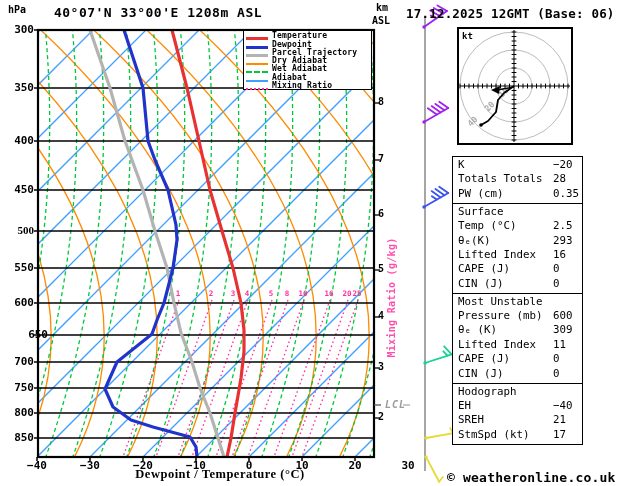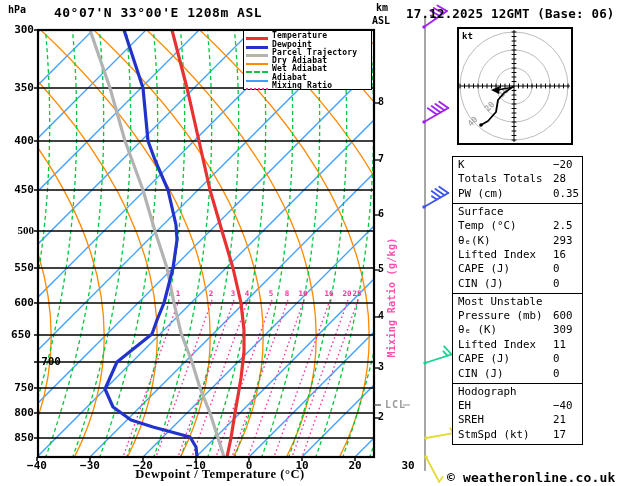--- a/index.html
+++ b/index.html
@@ -10,21 +10,21 @@
   .title{font-size:13px;font-weight:bold;letter-spacing:0.5px;text-align:center;}
   .datetime{font-size:12.5px;font-weight:bold;letter-spacing:0.2px;}
   .unit{font-size:10px;font-weight:bold;}
   .pticks .t{position:absolute;width:34px;text-align:right;font-size:11px;font-weight:bold;}
   .kmticks .t{position:absolute;font-size:10px;font-weight:bold;}
   .xticks .t{position:absolute;width:40px;text-align:center;font-size:11px;font-weight:bold;}
   .xlabel{font-size:12.5px;font-weight:bold;letter-spacing:0.5px;font-family:Liberation Serif, serif;}
   .mixlabels .t{position:absolute;width:18px;text-align:center;font-size:7.5px;font-weight:bold;color:#ff2e9e;}
   .mixaxis{font-size:10px;font-weight:bold;color:#ff4fae;width:160px;height:13px;text-align:center;
            transform:rotate(-90deg);letter-spacing:0.3px;}
-  .lcl{font-size:10px;font-weight:bold;color:#9a9a9a;letter-spacing:1px;}
+  .lcl{font-size:10px;font-weight:bold;color:#9a9a9a;letter-spacing:1px;font-style:italic;}
   .legend{border:1.5px solid #000;background:#fff;box-sizing:border-box;padding:1px 0 0 2px;}
   .legend .row{display:flex;align-items:flex-end;height:8.3px;}
   .legend .swatch{width:22px;margin-right:4px;flex:none;}
   .legend .lbl{font-size:8px;font-weight:bold;letter-spacing:0.2px;line-height:8px;}
   .kt{font-size:9px;font-weight:bold;}
   .datatable{width:131px;}
   .sect{border:1.5px solid #000;background:#fff;box-sizing:border-box;margin-top:-1.5px;padding:1px 3px 2px 5px;}
   .sect:first-child{margin-top:0;}
   .sect .hdr{font-size:10.8px;line-height:14.4px;}
   .sect .row{position:relative;font-size:10.8px;line-height:14.4px;}
@@ -263,22 +263,22 @@
   <div class="abs datetime" style="left:406px;top:6px;">17.12.2025 12GMT (Base: 06)</div>
 
   <div class="abs pticks" id="pressure-ticks" style="left:0;top:0;">
       <div class="t" style="left:0;top:23px;">300</div>
       <div class="t" style="left:0;top:81px;">350</div>
       <div class="t" style="left:0;top:134px;">400</div>
       <div class="t" style="left:0;top:183px;">450</div>
       <div class="t" style="left:0;top:224px;font-family:Liberation Serif, serif;">500</div>
       <div class="t" style="left:0;top:261px;">550</div>
       <div class="t" style="left:0;top:296px;">600</div>
-      <div class="t" style="left:4px;top:328px;text-align:center;">650</div>
-      <div class="t" style="left:0;top:355px;padding-left:27px;">700</div>
+      <div class="t" style="left:14px;top:328px;">650</div>
+      <div class="t" style="left:0;top:355px;">700</div>
       <div class="t" style="left:0;top:381px;">750</div>
       <div class="t" style="left:0;top:406px;">800</div>
       <div class="t" style="left:0;top:431px;">850</div>
     </div>
   <div class="abs kmticks" id="km-ticks" style="left:0;top:0;">
       <div class="t" style="left:378px;top:96px;">8</div>
       <div class="t" style="left:378px;top:153px;">7</div>
       <div class="t" style="left:378px;top:208px;">6</div>
       <div class="t" style="left:378px;top:263px;">5</div>
       <div class="t" style="left:378px;top:310px;">4</div>

